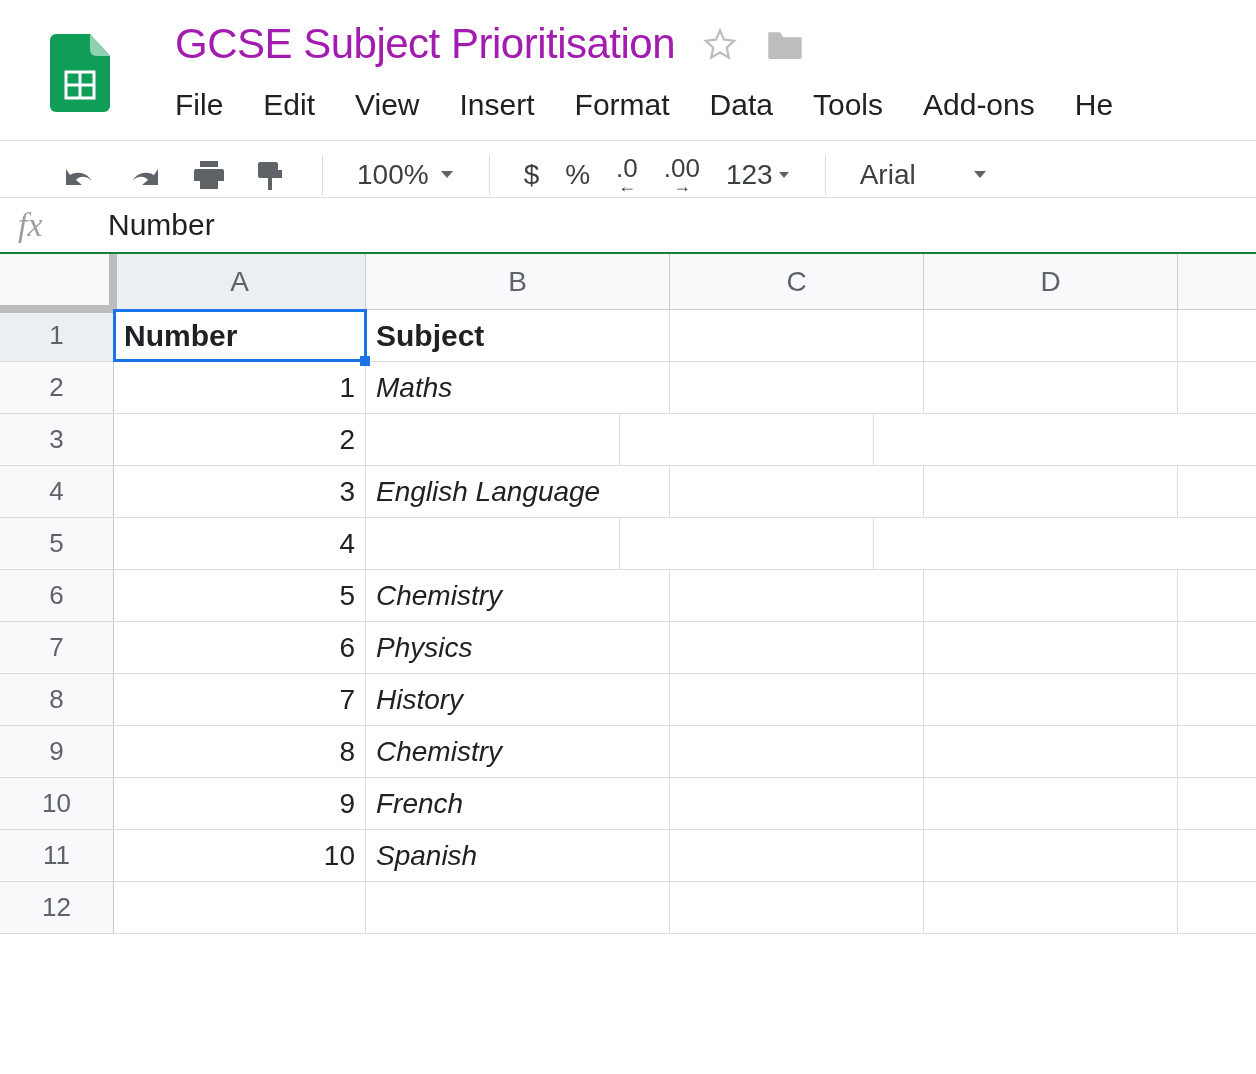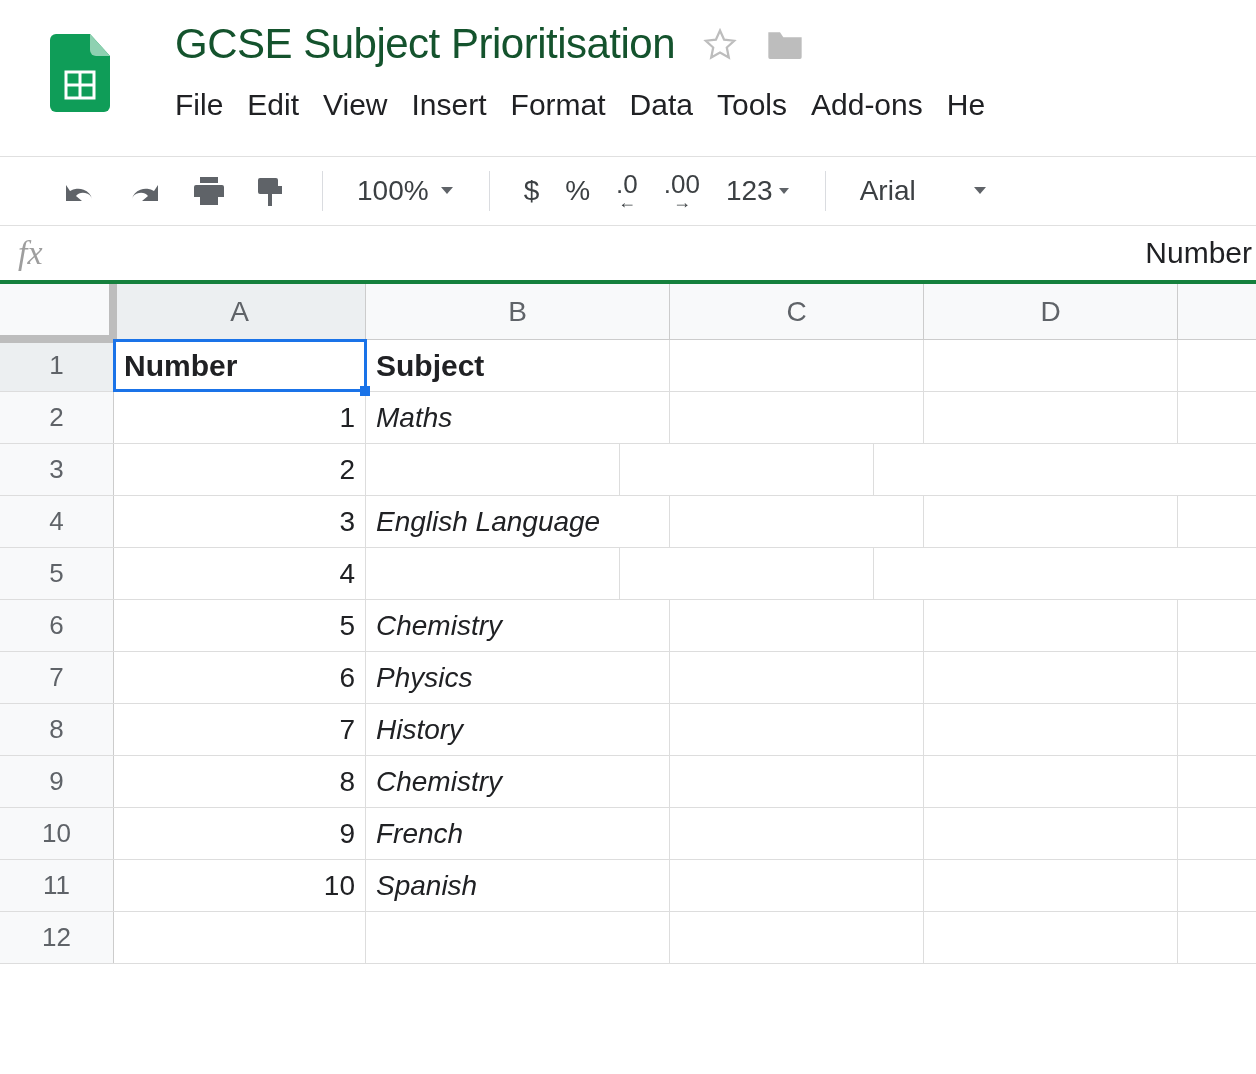--- a/index.html
+++ b/index.html
@@ -27,41 +27,41 @@
   }
   .title-area { flex: 1; }
   .title-row {
     display: flex;
     align-items: center;
     gap: 28px;
   }
   .doc-title {
     font-size: 42px;
     font-weight: 400;
-    color: #14532d;
+    color: #a21caf;
     letter-spacing: -0.5px;
   }
   .star-icon svg { width: 34px; height: 34px; display:block; }
   .folder-icon svg { width: 40px; height: 34px; display:block; }
 
   .menu-bar {
     display: flex;
-    gap: 24px;
+    gap: 40px;
     margin-top: 20px;
     font-size: 30px;
     color: #202124;
   }
   .menu-item { cursor: pointer; }
 
   
   .toolbar-wrap {
     border-top: 1px solid #e0e0e0;
     border-bottom: 1px solid #e0e0e0;
-    margin-top: 34px;
-    padding: 14px 0 14px 60px;
+    margin-top: 18px;
+    padding: 14px 0 2px 60px;
   }
   .toolbar {
     display: flex;
     align-items: center;
     gap: 28px;
     font-size: 28px;
     color: #3c4043;
   }
   .toolbar .sep {
     width: 1px; height: 40px;
@@ -76,24 +76,23 @@
   .decr-dec, .incr-dec { display:flex; flex-direction:column; align-items:center; line-height:1; }
   .decr-dec .top, .incr-dec .top { font-size:26px; }
   .decr-dec .arrow, .incr-dec .arrow { font-size:18px; margin-top:-4px; }
   .num123 { display:flex; align-items:center; gap:4px; font-size:28px; }
   .font-sel { display:flex; align-items:center; gap:56px; font-size:28px; }
 
   
   .formula-bar {
     display:flex;
     align-items:center;
-    border-bottom: 4px solid #15803d;
+    border-bottom: 2px solid #15803d;
     padding: 8px 4px 8px 18px;
     font-size: 32px;
-    justify-content: space-between;
   }
   .fx-label {
     font-family: "Times New Roman", serif;
     font-style: italic;
     color: #9e9e9e;
     width: 90px;
     font-size: 34px;
   }
   .formula-val { font-size: 30px; color:#202124; }
 

